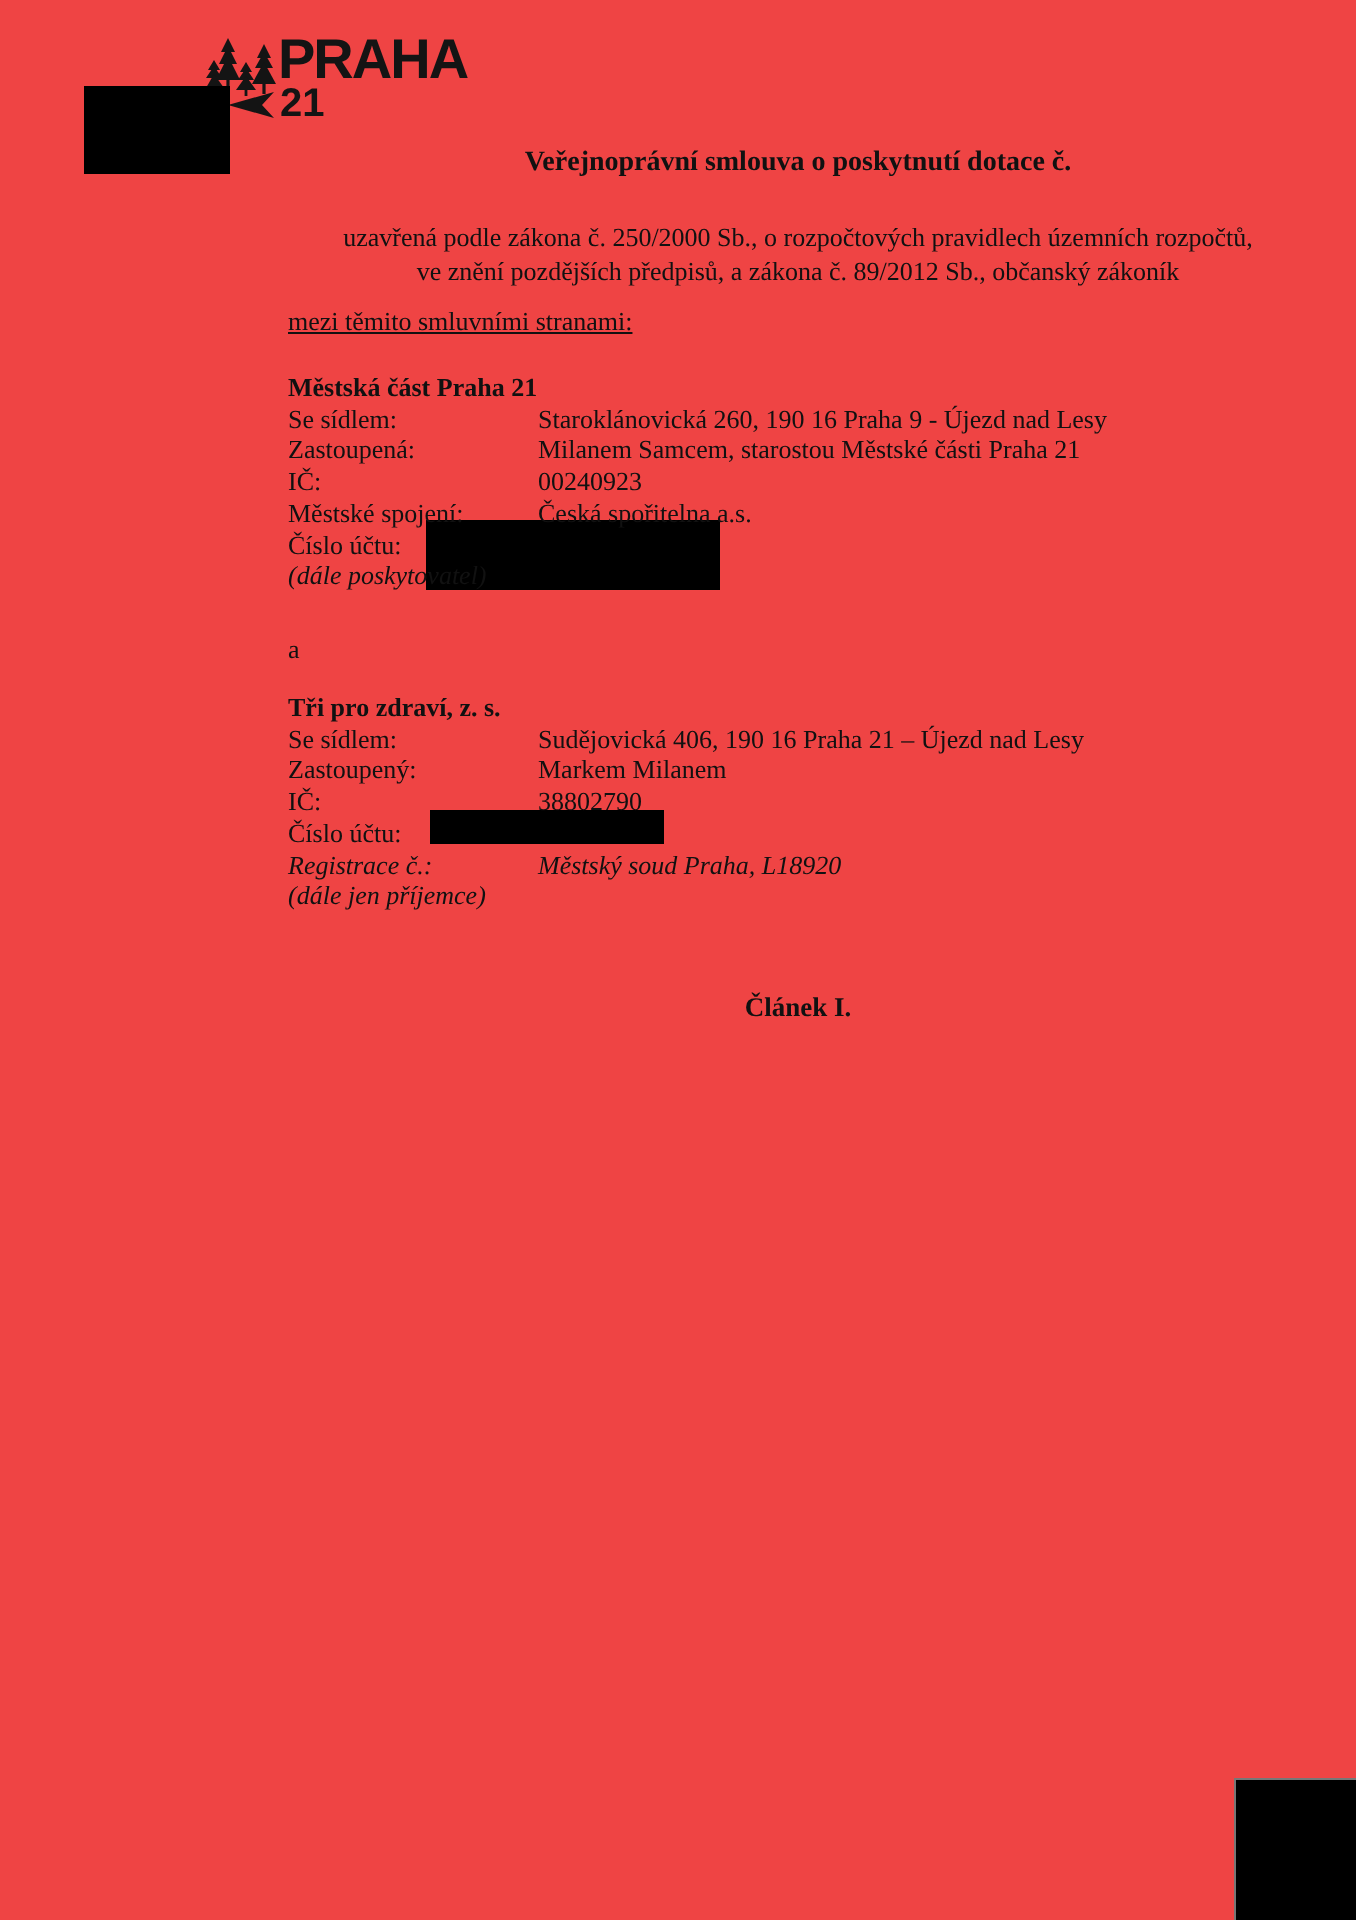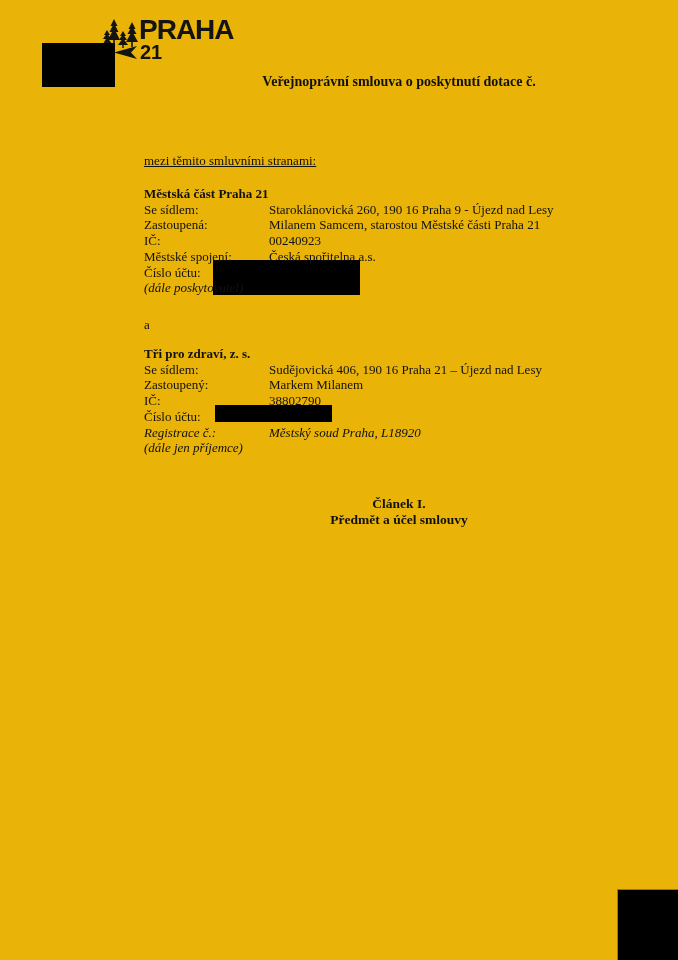--- a/index.html
+++ b/index.html
@@ -1,19 +1,19 @@
 <!DOCTYPE html>
 <html><head>
 <meta charset="utf-8">
 <style>
   html,body{margin:0;padding:0;background:#e8e8e8;}
   .page{
     position:relative;
     width:678px;height:960px;
-    background:#eab308;
+    background:#ef4444;
     font-family:"Liberation Serif", serif;
     color:#111;
     overflow:hidden;
     margin:0 auto;
   }
   .abs{position:absolute;}
   .bold{font-weight:bold;}
   .italic{font-style:italic;}
   .center{text-align:center;}
 
@@ -84,20 +84,24 @@
   </svg>
   <div class="abs logo-district">21</div>
 
   <div class="abs redaction red-1"></div>
   <div class="abs redaction red-2"></div>
   <div class="abs redaction red-3"></div>
   <div class="abs redaction red-4"></div>
 
   <div class="abs doc content title center bold">Veřejnoprávní smlouva o poskytnutí dotace č.</div>
 
+  <div class="abs doc content preamble center">
+    <div>uzavřená podle zákona č. 250/2000 Sb., o rozpočtových pravidlech územních rozpočtů,</div>
+    <div>ve znění pozdějších předpisů, a zákona č. 89/2012 Sb., občanský zákoník</div>
+  </div>
 
   <div class="abs doc content parties-intro">mezi těmito smluvními stranami:</div>
 
   <section class="abs doc content party-1">
     <div class="bold">Městská část Praha 21</div>
     <div>
         <div class="prow">
           <span class="plabel">Se sídlem:</span>
           <span class="pvalue">Staroklánovická 260, 190 16 Praha 9 - Újezd nad Lesy</span>
         </div>
@@ -145,16 +149,15 @@
         <div class="prow">
           <span class="plabel italic">Registrace č.:</span>
           <span class="pvalue italic">Městský soud Praha, L18920</span>
         </div>
       </div>
     <div class="italic">(dále jen příjemce)</div>
   </section>
 
   <div class="abs doc content article-heading center bold">
     <div>Článek I.</div>
-    <div>Předmět a účel smlouvy</div>
 
 </div>
 
 </div>
 </body></html>

